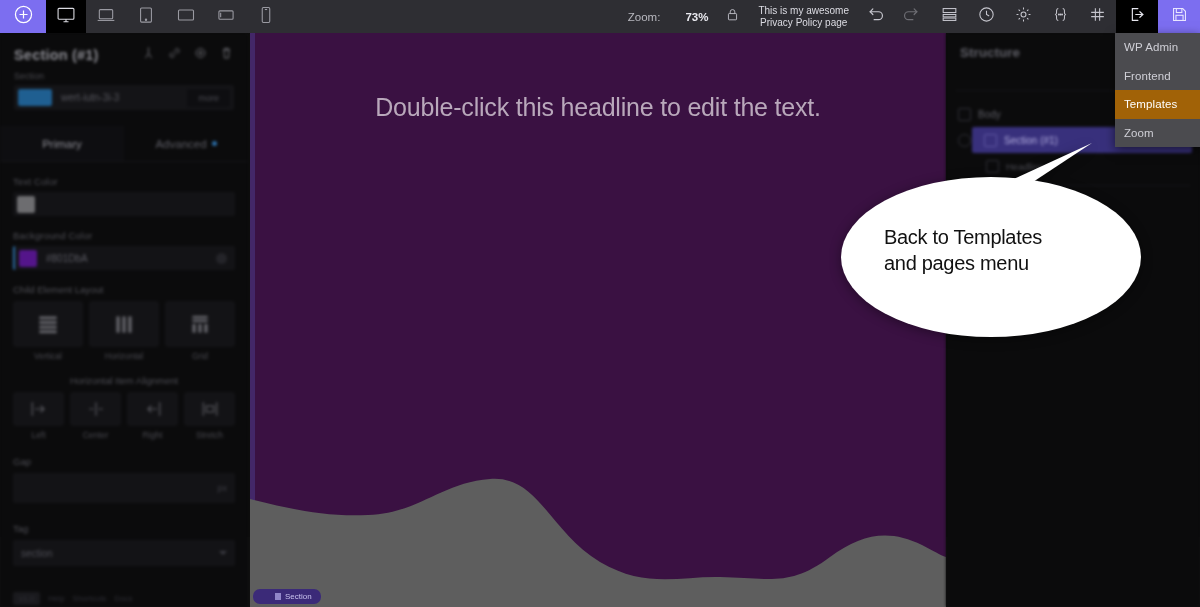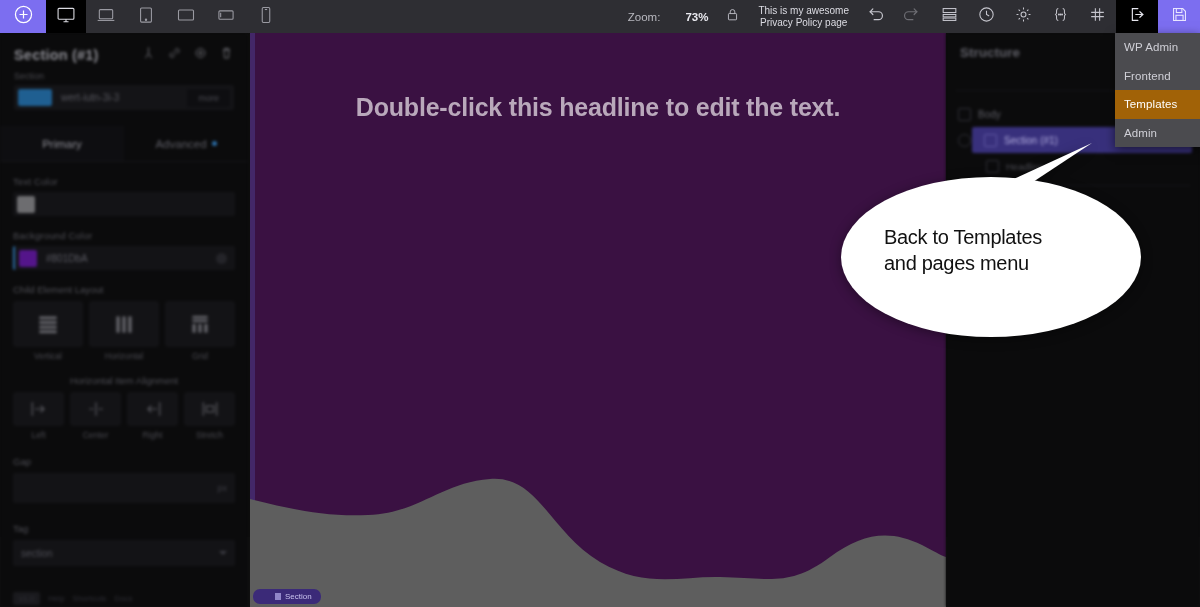--- a/index.html
+++ b/index.html
@@ -148,21 +148,21 @@
 
   
   .canvas {
     position: absolute; top: 33px; left: 250px; width: 696px; height: 574px;
     background: #39103f; overflow: hidden;
   }
   .canvas-inner { position: absolute; inset: 0; background: #3a1142; }
   .c-leftstrip { position: absolute; left: 0; top: 0; width: 5px; height: 100%; background: #4b3b88; opacity: .55; }
   .headline {
     position: absolute; top: 60px; left: 0; right: 0; text-align: center;
-    font-size: 25px; font-weight: bold; color: #b9a8bb; letter-spacing: -.2px;
+    font-size: 25px; font-weight: normal; color: #b9a8bb; letter-spacing: -.2px;
   }
   .wave { position: absolute; left: 0; bottom: 0; width: 696px; height: 170px; }
   .sec-badge {
     position: absolute; left: 3px; bottom: 3px;
     background: #3b2a78; color: #c9c3ee; font-size: 8px;
     padding: 3px 9px 3px 22px; border-radius: 7px;
     display: flex; align-items: center; gap: 4px;
   }
   .sec-badge .bars { width: 6px; height: 7px; background: #a79ddd; opacity: .8; }
 
@@ -358,21 +358,21 @@
           </svg>
         </span>
       </div>
     </div>
   </div>
 
   <div class="dropdown">
     <div class="dd-item">WP Admin</div>
     <div class="dd-item">Frontend</div>
     <div class="dd-item active">Templates</div>
-    <div class="dd-item">Admin</div>
+    <div class="dd-item">Zoom</div>
   </div>
 
   <div class="leftpanel">
     <div class="lp-head">
       <div class="lp-title">Section (#1)</div>
       <div class="lp-acts">
         <span>
           <svg viewBox="0 0 24 24" fill="none" stroke="#9a9aa2" stroke-width="1.5">
               <path d="M12 3v10M12 13l-5 7M12 13l5 7"></path>
             </svg>

